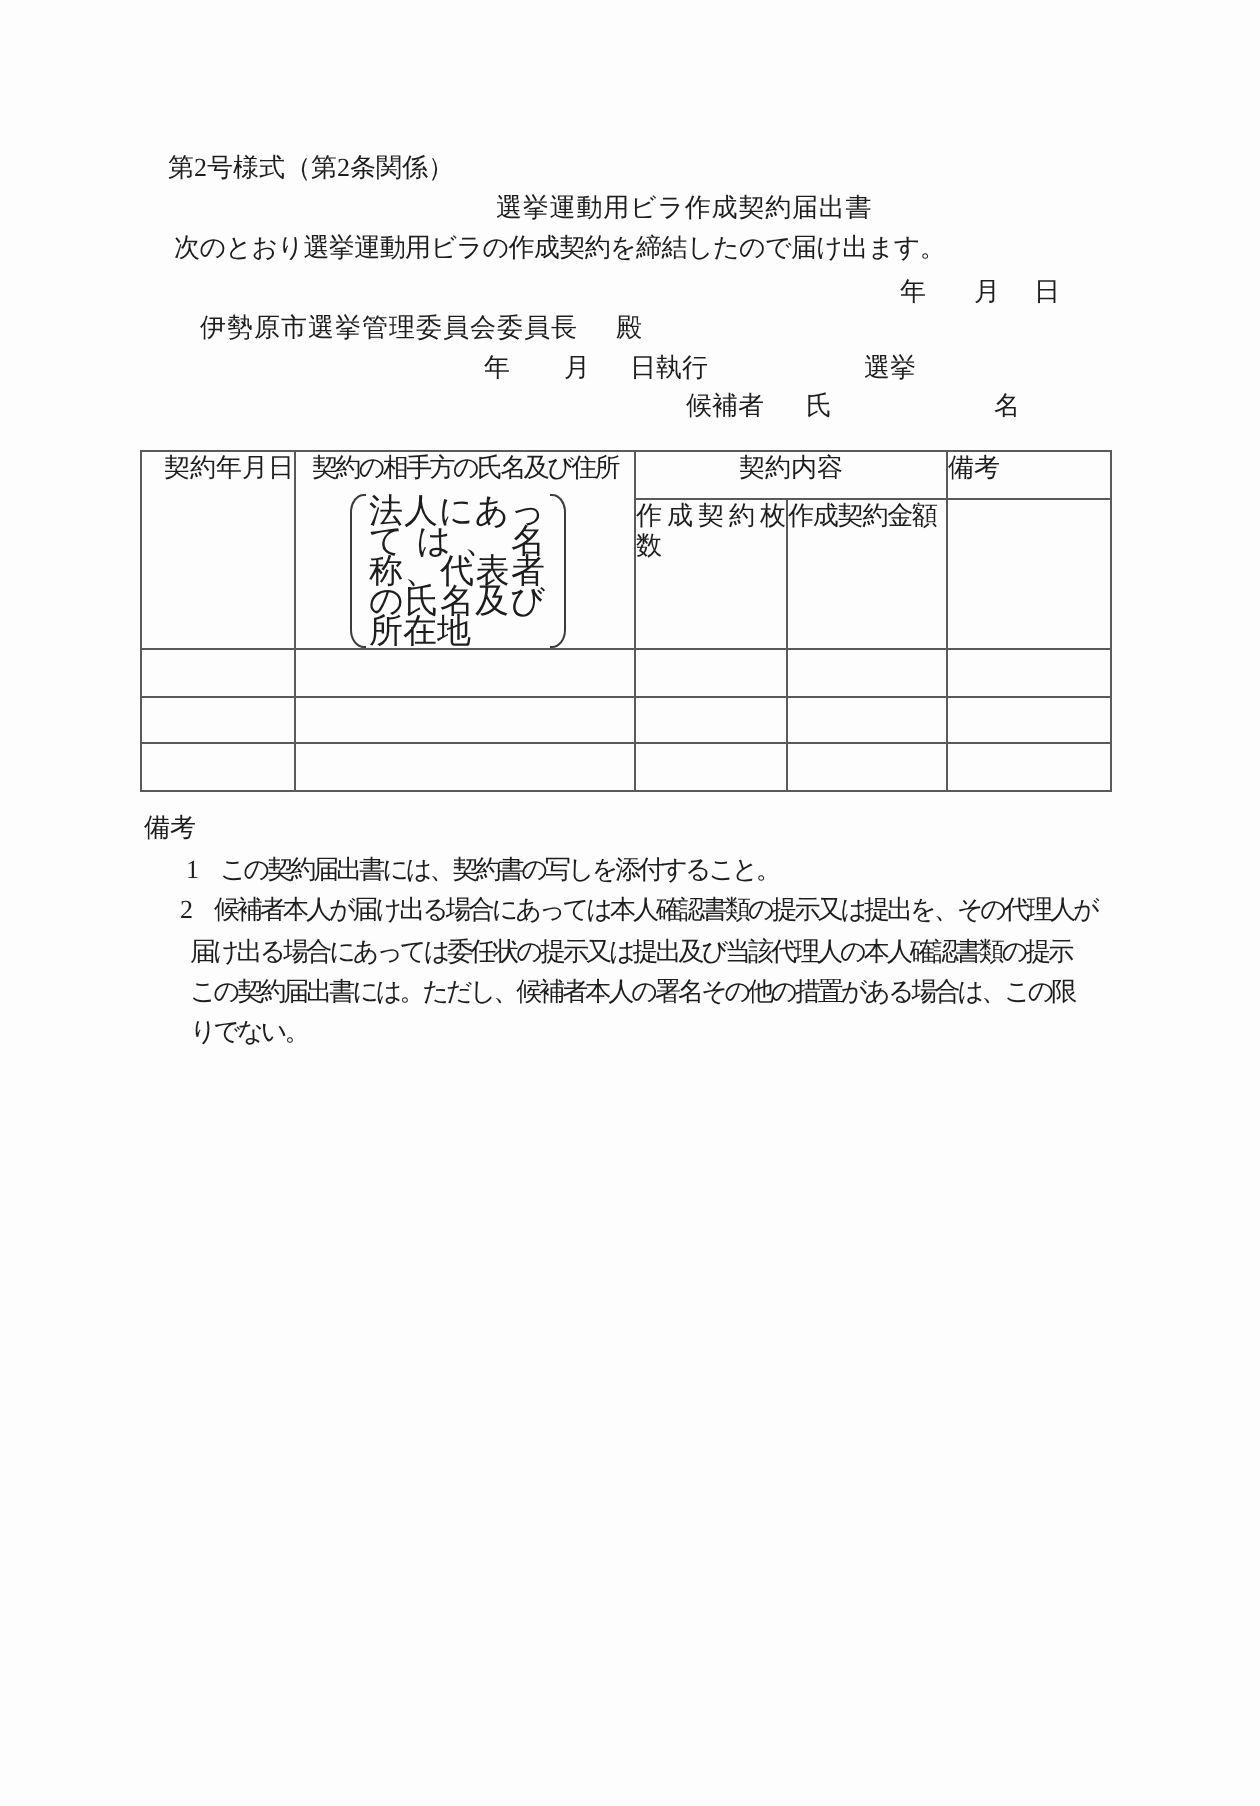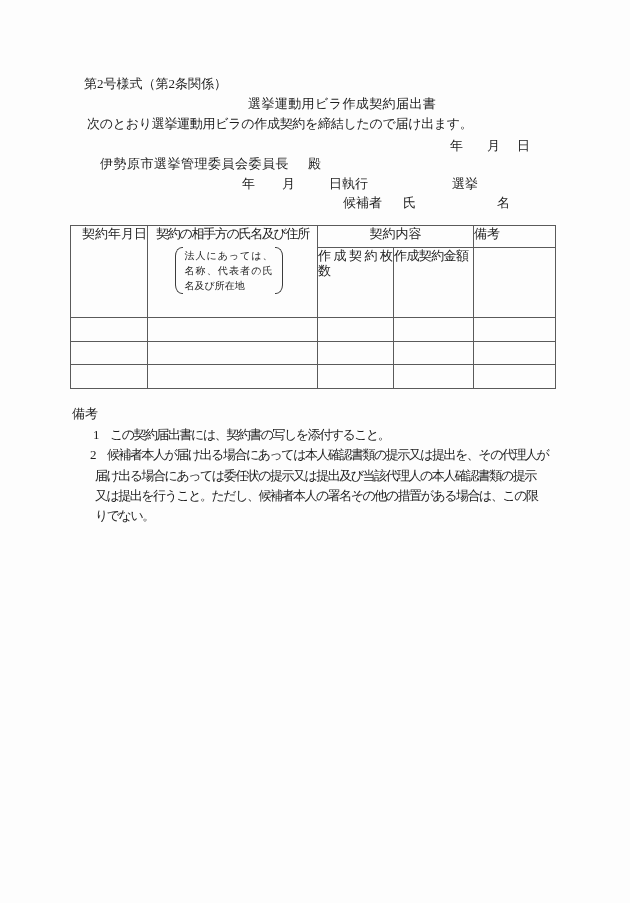--- a/index.html
+++ b/index.html
@@ -16,22 +16,22 @@
   .form-number{left:84px;top:77px;}
   .doc-title{left:227px;top:97px;letter-spacing:0.4px;margin-left:21px;}
   .intro{left:87px;top:117px;letter-spacing:-0.3px;}
   .date-y{left:450px;top:139px;}
   .date-m{left:487px;top:139px;}
   .date-d{left:517px;top:139px;}
   .addr-name{left:100px;top:157px;letter-spacing:0.5px;}
   .addr-hon{left:308px;top:157px;}
   .el-y{left:242px;top:177px;}
   .el-m{left:282px;top:177px;}
-  .el-de{left:329px;top:177px;font-family:Liberation Serif, serif;}
-  .el-sen{left:452px;top:177px;font-family:Liberation Serif, serif;}
+  .el-de{left:315px;top:177px;font-family:Liberation Serif, serif;}
+  .el-sen{left:432px;top:177px;font-family:Liberation Serif, serif;}
   .cand-role{left:343px;top:196px;}
   .cand-sei{left:403px;top:196px;}
   .cand-mei{left:497px;top:196px;}
   
   table.contract{
     position:absolute;left:70px;top:225px;
     width:485px;border-collapse:collapse;table-layout:fixed;
   }
   table.contract td{
     border:1px solid #5a5a5a;
@@ -52,21 +52,21 @@
   .paren-l{
     border-left:1px solid #3c3c3c;border-top:1px solid #3c3c3c;border-bottom:1px solid #3c3c3c;
     border-top-left-radius:7px 9px;border-bottom-left-radius:7px 9px;
   }
   .paren-r{
     border-right:1px solid #3c3c3c;border-top:1px solid #3c3c3c;border-bottom:1px solid #3c3c3c;
     border-top-right-radius:7px 9px;border-bottom-right-radius:7px 9px;
   }
   .note-text{
     width:88px;padding:1px 2px;
-    font-size:10px;line-height:15px;
+    font-size:17px;line-height:15px;
     text-align:justify;text-justify:inter-character;
   }
   td.c-content{text-align:center;padding-top:4px;}
   td.c-remarks-h{padding:4px 0 0 9px;}
   td.c-copies{padding:4px 4px 0 4px;text-align:justify;text-justify:inter-character;}
   td.c-amount{padding:4px 1px 0 3px;letter-spacing:-0.6px;white-space:nowrap;margin-top:16px;}
   
   .notes-heading{left:72px;top:407px;}
   .n1-num{left:93px;top:428px;}
   .n1-l0{left:110px;top:428px;letter-spacing:-1.5px;}
@@ -151,14 +151,14 @@
   </table>
 
 <div class="abs notes-heading">備考</div>
 
 <div class="abs n1-num">1</div>
 <div class="abs n1-l0">この契約届出書には、契約書の写しを添付すること。</div>
 
 <div class="abs n2-num">2</div>
 <div class="abs n2-l0">候補者本人が届け出る場合にあっては本人確認書類の提示又は提出を、その代理人が</div>
 <div class="abs n2-l1">届け出る場合にあっては委任状の提示又は提出及び当該代理人の本人確認書類の提示</div>
-<div class="abs n2-l2">又は提出を行うこと。ただし、候補者本人の署名その他の措置がある場合は、この限</div>
+<div class="abs n2-l2">この契約届出書には。ただし、候補者本人の署名その他の措置がある場合は、この限</div>
 <div class="abs n2-l3">りでない。</div>
 
 </body></html>

